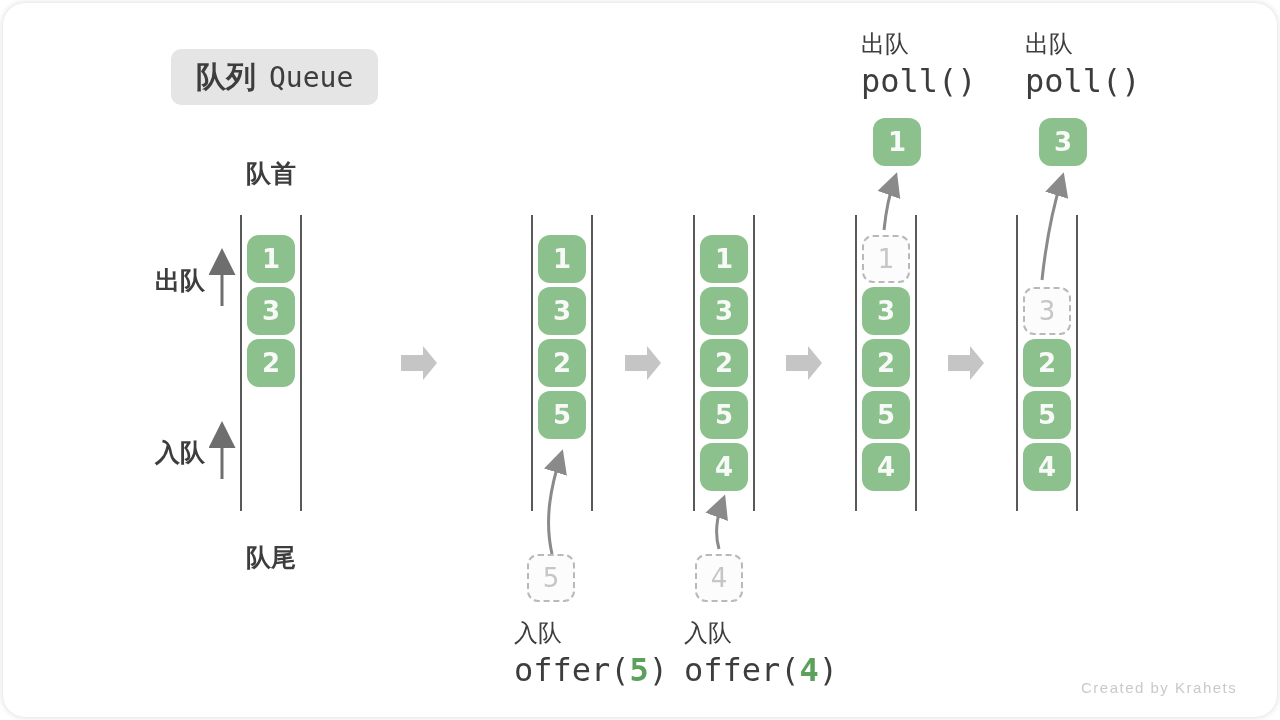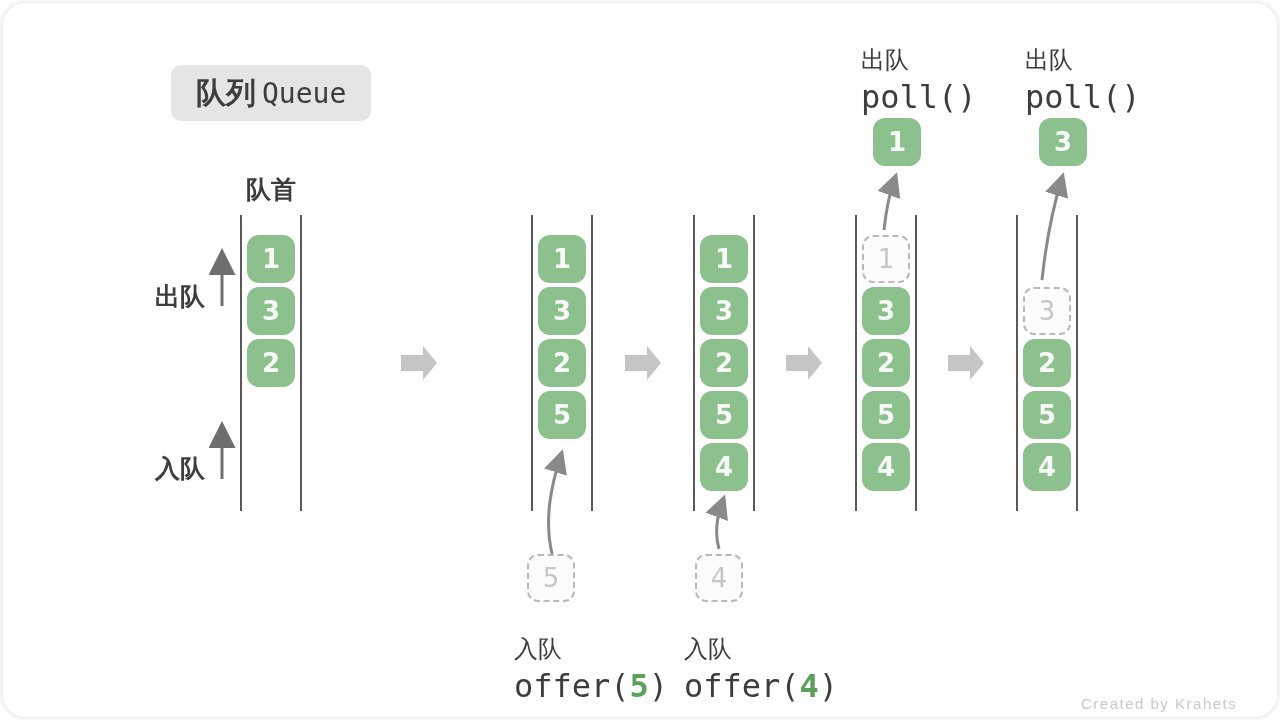--- a/index.html
+++ b/index.html
@@ -8,28 +8,28 @@
     width: 1280px; height: 720px; position: relative;
     background: #ffffff;
     font-family: "DejaVu Sans", "Liberation Sans", sans-serif;
   }
   #card {
     position: absolute; left: 3px; top: 3px; width: 1274px; height: 714px;
     background: #fff; border-radius: 22px;
     box-shadow: 0 0 6px rgba(0,0,0,0.16);
     overflow: hidden;
   }
-  .abs { position: absolute; margin-top: 16px; }
+  .abs { position: absolute; }
   #arrow-layer { position: absolute; left: 0; top: 0; width: 1280px; height: 720px; pointer-events: none; }
   #queue-layer { position: absolute; left: 0; top: 0; width: 1280px; height: 720px; }
 
   #title-badge {
     left: 168px; top: 46px; height: 56px;
     background: var(--title-bg, #e5e5e5); border-radius: 10px;
-    display: flex; align-items: center; padding: 0 25px; gap: 6px;
+    display: flex; align-items: center; padding: 0 25px; gap: 13px;
   }
   #title-zh { font-size: 30px; font-weight: 700; color: var(--text-dark, #3d3d3d); }
   #title-en { font-size: 28px; font-family: "DejaVu Sans Mono", "Liberation Mono", monospace; color: var(--text-dark, #3d3d3d); }
 
   .col-label { width: 120px; text-align: center; font-size: 25px; font-weight: 700; color: var(--text-dark, #3d3d3d); }
   .side-label { font-size: 25px; font-weight: 700; color: var(--text-dark, #3d3d3d); }
 
   .channel-line { position: absolute; top: 212px; width: 2px; height: 296px; background: var(--line, #595959); }
 
   .qbox {
@@ -120,20 +120,21 @@
       <div class="qbox solid" style="left: 1020px; top: 440px;">4</div>
       <div class="qbox solid" style="left: 1036px; top: 115px;">3</div>
     </div>
 
   <div id="title-badge" class="abs">
     <span id="title-zh">队列</span>
     <span id="title-en">Queue</span>
   </div>
 
   <div class="abs col-label" style="left:208px; top:154px;">队首</div>
+  <div class="abs col-label" style="left:208px; top:538px;">队尾</div>
 
   <div class="abs side-label" style="left:152px; top:261px;">出队</div>
   <div class="abs side-label" style="left:152px; top:433px;">入队</div>
 
   <div class="abs op-label" style="left:511px; top:618px;">
     <span class="op-zh">入队</span>
     <span class="op-code"><span>offer(</span><span class="op-arg">5</span><span>)</span></span>
   </div>
 
   <div class="abs op-label" style="left:681px; top:618px;">

